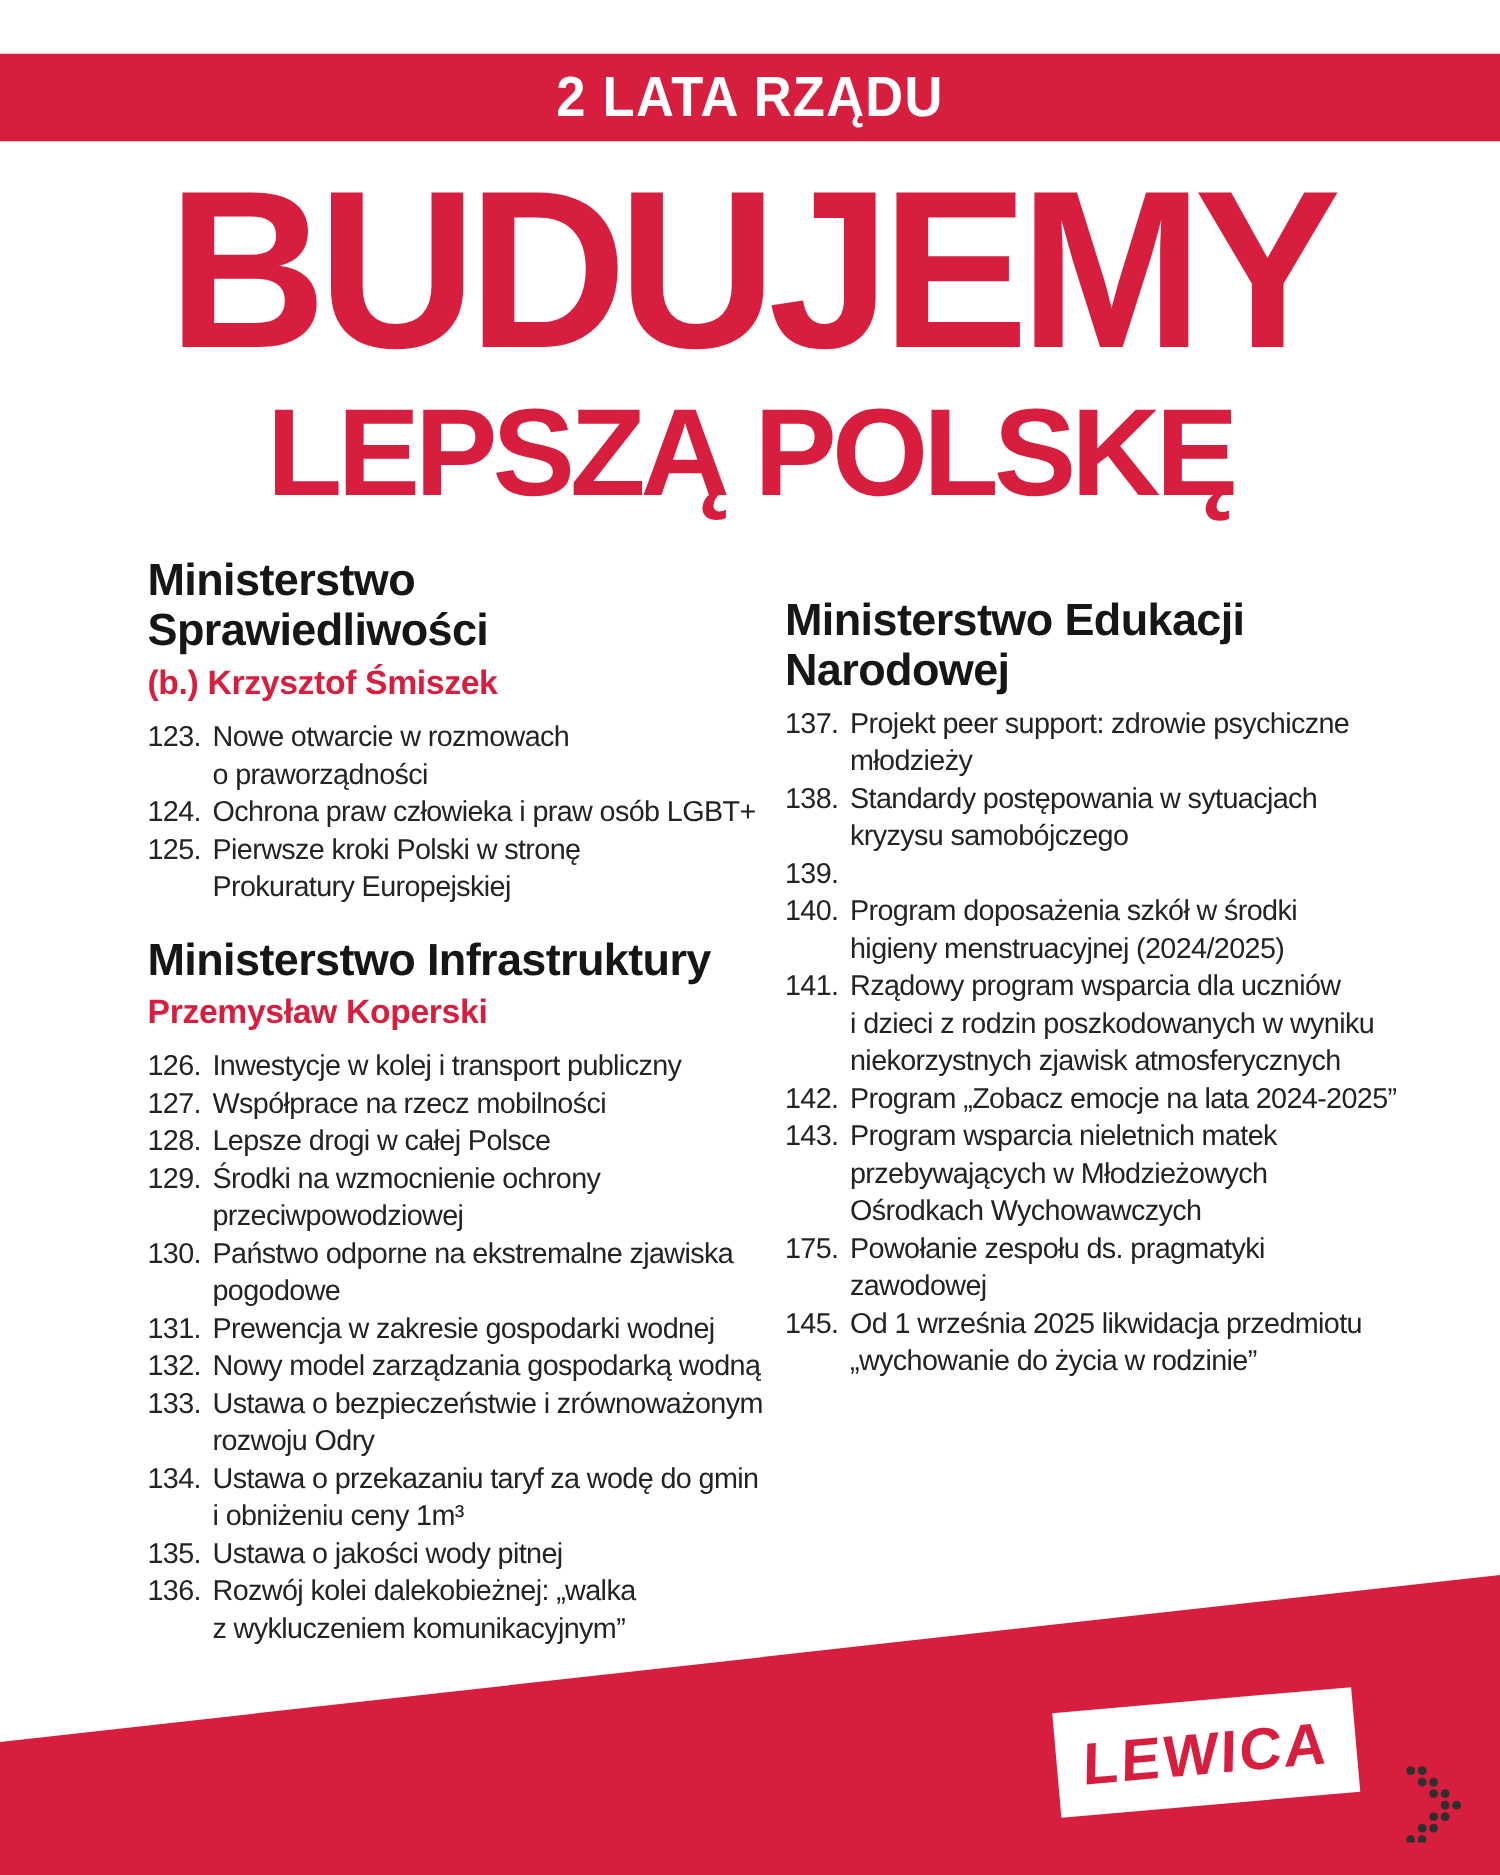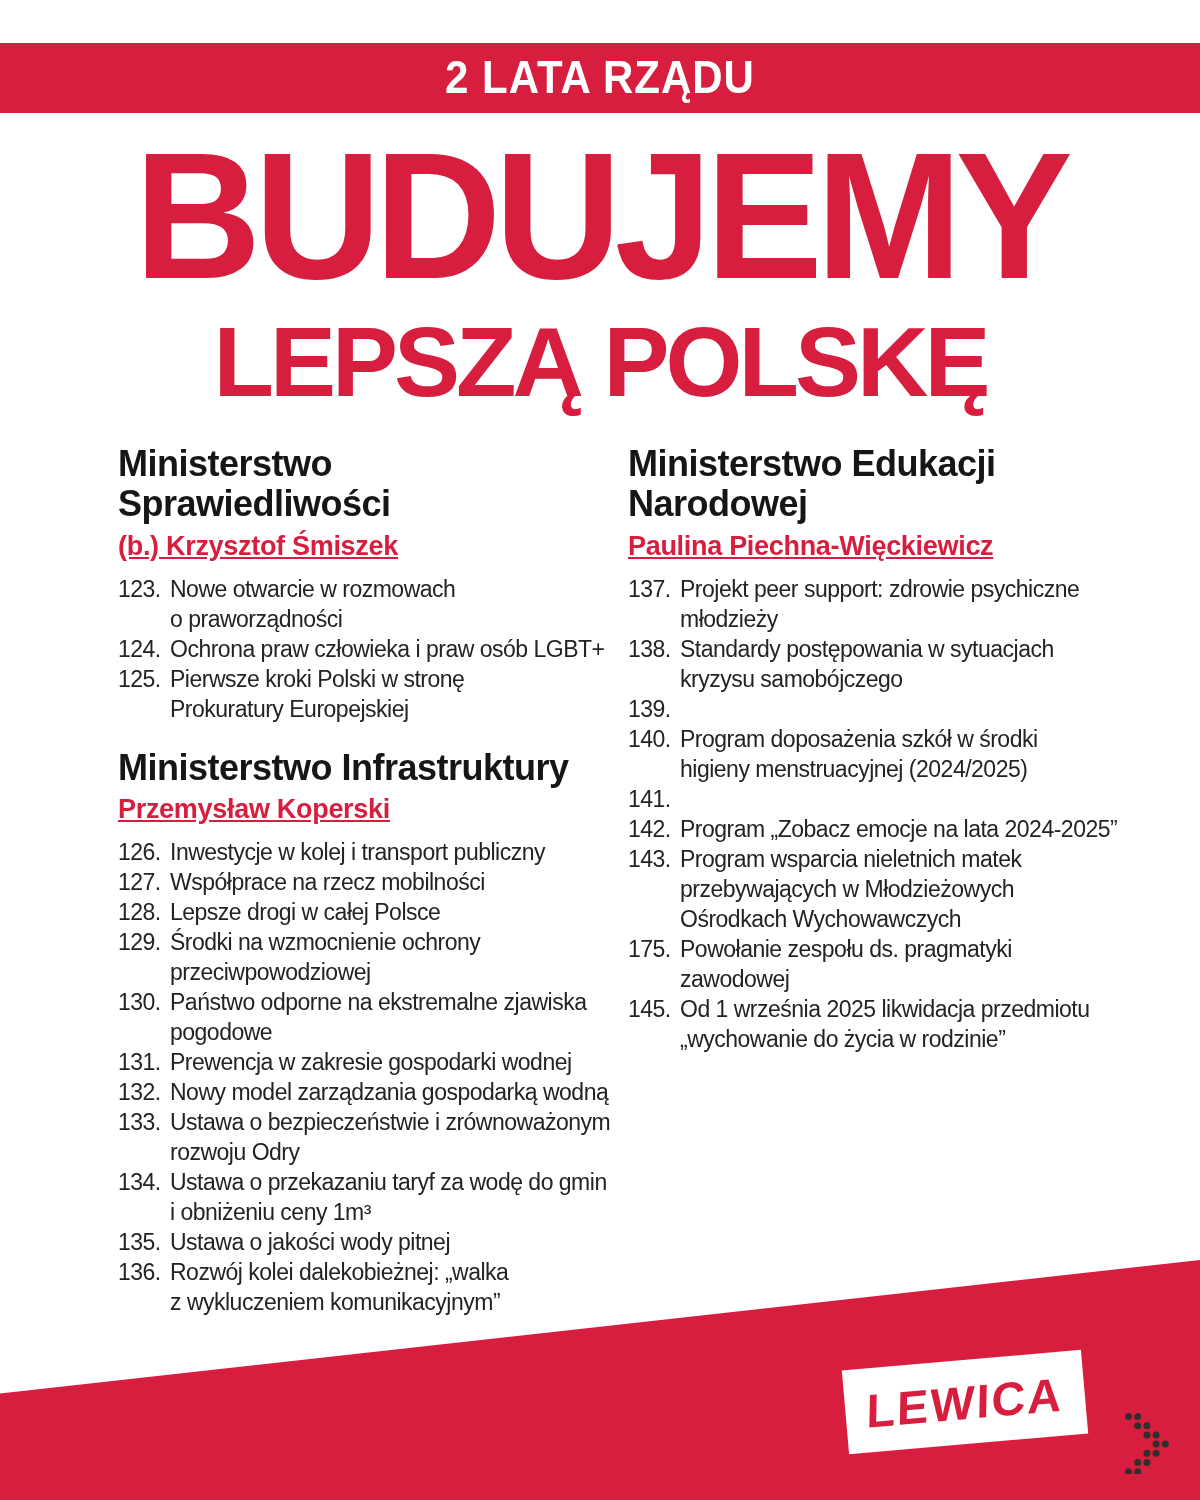--- a/index.html
+++ b/index.html
@@ -37,30 +37,30 @@
     position:absolute;left:0;top:312px;width:1200px;
     text-align:center;color:var(--red);
     font-size:99px;font-weight:700;letter-spacing:-4px;line-height:1;
   }
   
   .columns{
     position:absolute;left:118px;top:444px;width:1070px;
     display:flex;
   }
   .column{width:510px;flex:none;}
-  .column + .column{width:560px;}
+  .column + .column{width:560px;margin-top:32px;}
   .ministry{
     margin:0 0 6px 0;
     font-size:36px;font-weight:700;color:var(--dark);
     line-height:1.12;letter-spacing:-0.5px;white-space:pre;
   }
   .minister{
     margin:0 0 12px 0;
     font-size:27px;font-weight:700;color:var(--red);
-    line-height:1.15;letter-spacing:-0.3px;text-decoration:underline;
+    line-height:1.15;letter-spacing:-0.3px;
   }
   ol.items{list-style:none;margin:0 0 20px 0;padding:0;}
   li.item{display:flex;margin:0;}
   li.item .num{
     flex:none;width:52px;
     font-size:23px;line-height:30px;color:var(--body);letter-spacing:-0.5px;
   }
   li.item .txt{
     font-size:23px;line-height:30px;color:var(--body);letter-spacing:-0.5px;
     white-space:pre;
@@ -175,21 +175,20 @@
               <span class="txt">Rozwój kolei dalekobieżnej: „walka
 z wykluczeniem komunikacyjnym”</span>
             </li>
           </ol>
         </section>
       </div>
     <div class="column">
         <section class="section">
           <h2 class="ministry">Ministerstwo Edukacji
 Narodowej</h2>
-          <p class="minister">Paulina Piechna-Więckiewicz</p>
           <ol class="items">
             <li class="item">
               <span class="num">137.</span>
               <span class="txt">Projekt peer support: zdrowie psychiczne
 młodzieży</span>
             </li>
             <li class="item">
               <span class="num">138.</span>
               <span class="txt">Standardy postępowania w sytuacjach
 kryzysu samobójczego</span>
@@ -197,20 +196,23 @@
             <li class="item">
               <span class="num">139.</span>
             </li>
             <li class="item">
               <span class="num">140.</span>
               <span class="txt">Program doposażenia szkół w środki
 higieny menstruacyjnej (2024/2025)</span>
             </li>
             <li class="item">
               <span class="num">141.</span>
+              <span class="txt">Rządowy program wsparcia dla uczniów
+i dzieci z rodzin poszkodowanych w wyniku
+niekorzystnych zjawisk atmosferycznych</span>
             </li>
             <li class="item">
               <span class="num">142.</span>
               <span class="txt">Program „Zobacz emocje na lata 2024-2025”</span>
             </li>
             <li class="item">
               <span class="num">143.</span>
               <span class="txt">Program wsparcia nieletnich matek
 przebywających w Młodzieżowych
 Ośrodkach Wychowawczych</span>

